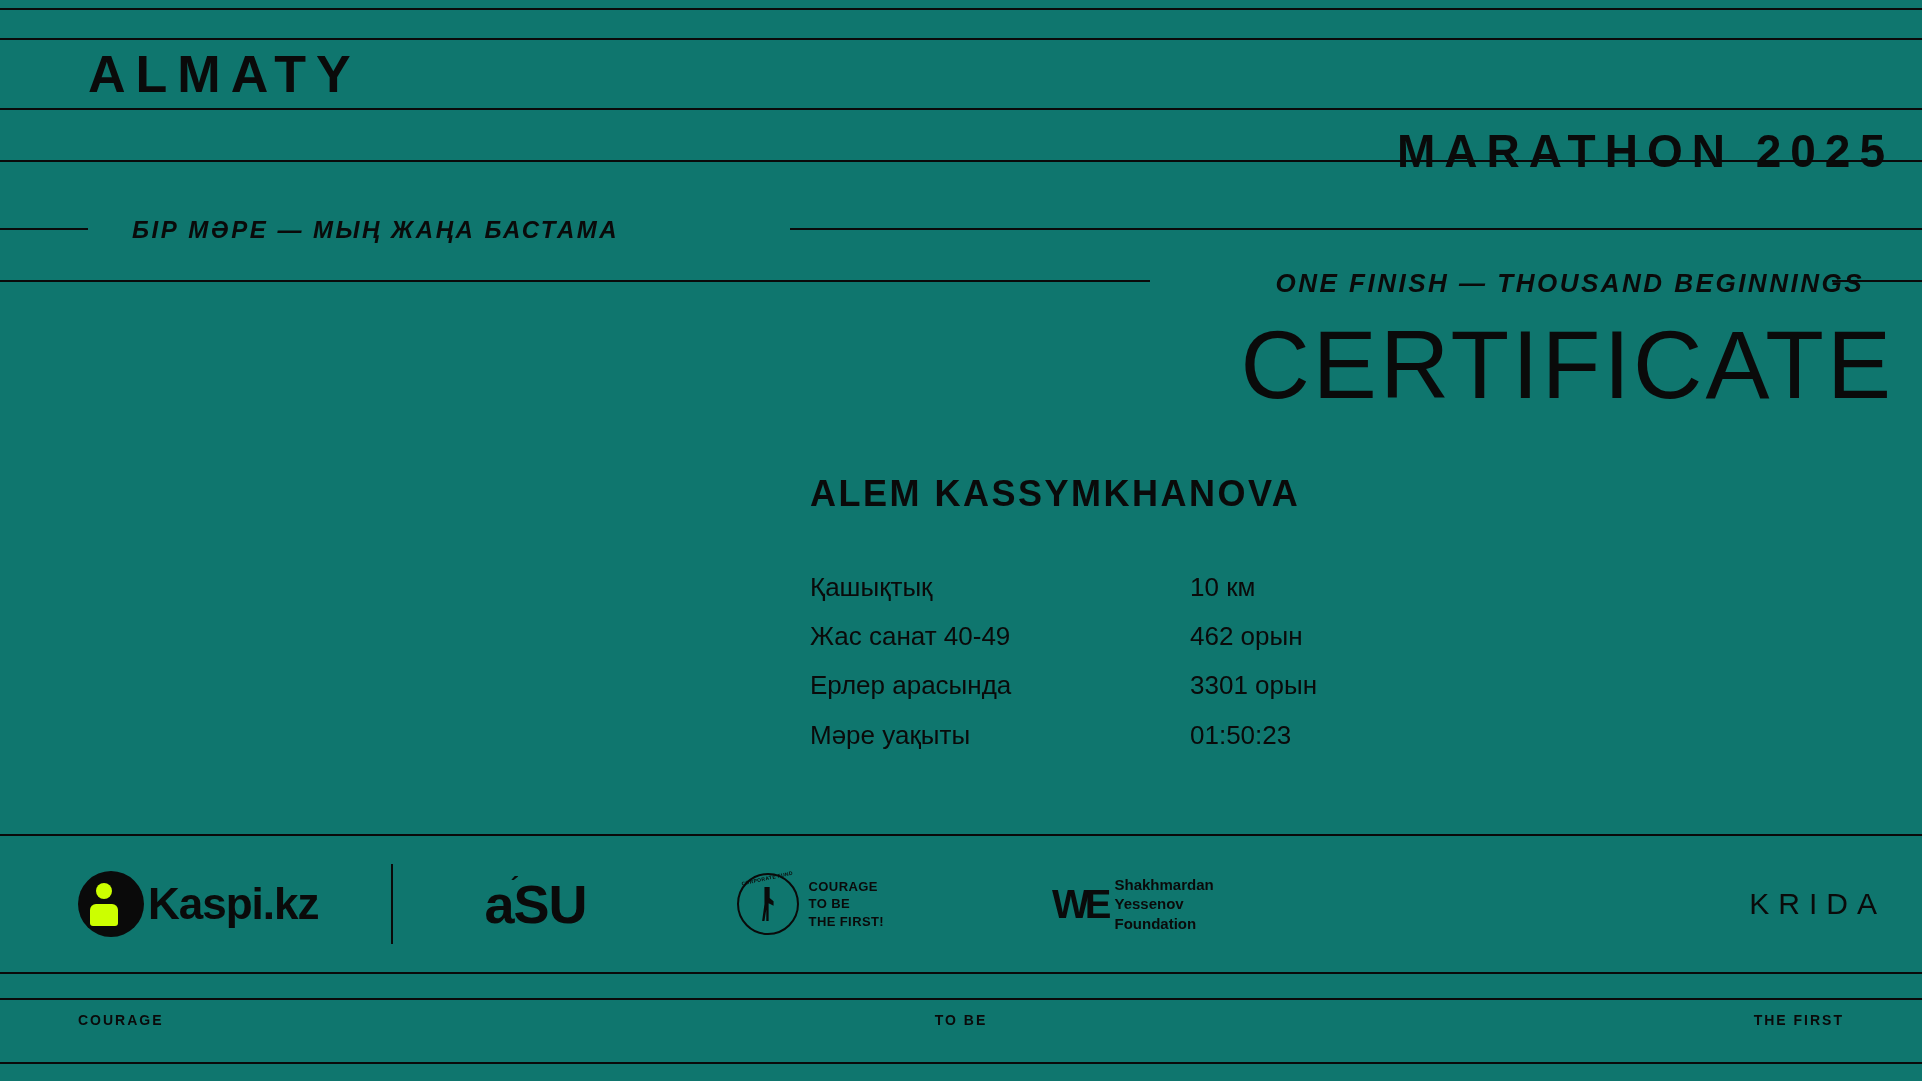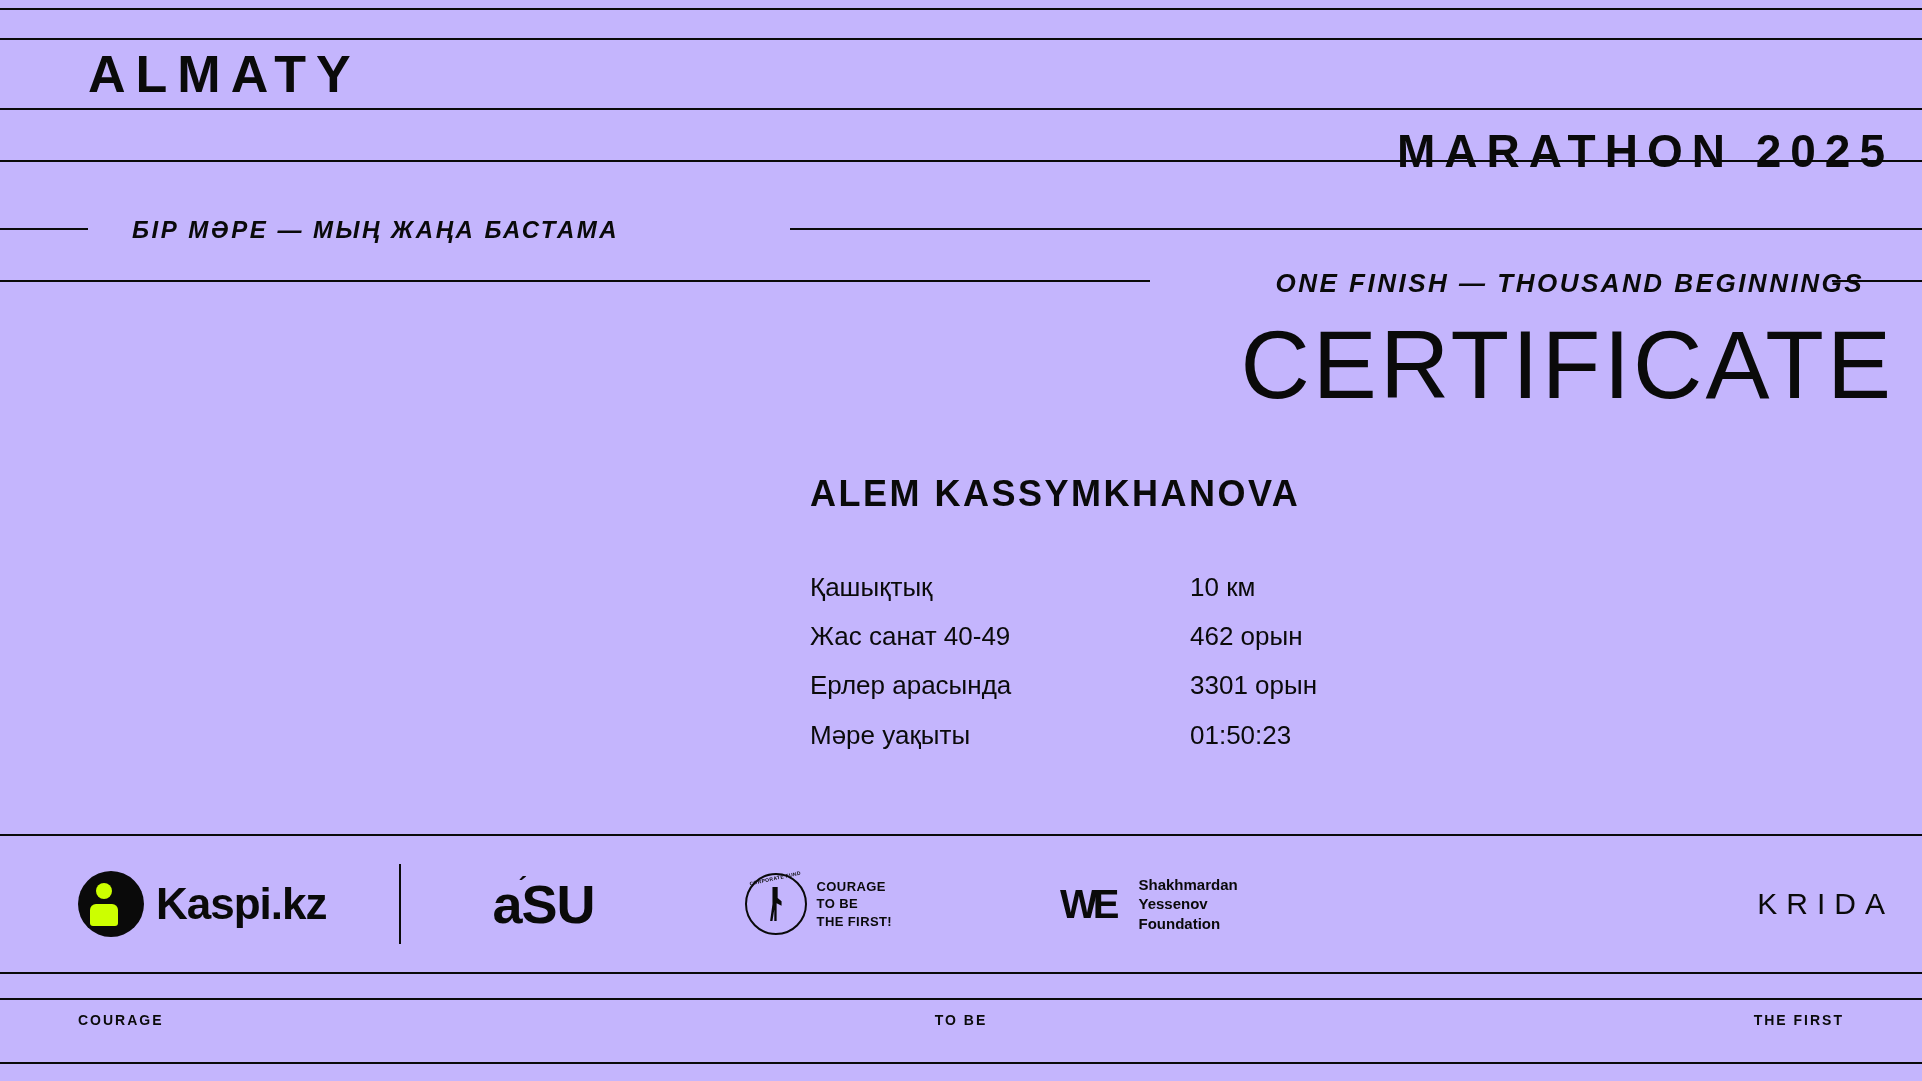--- a/index.html
+++ b/index.html
@@ -11,21 +11,21 @@
     width: 1922px;
     height: 1081px;
     overflow: hidden;
     font-family: "Liberation Sans", sans-serif;
     color: #0a0a0a;
     position: relative;
   }
   .certificate {
     position: absolute;
     inset: 0;
-    background: #c4b5fd;
+    background: #0f766e;
   }
 
   
   .hline {
     position: absolute;
     left: 0;
     width: 100%;
     height: 2px;
     background: #0a0a0a;
   }
@@ -138,21 +138,21 @@
     width: 100%;
     height: 132px;
     display: flex;
     align-items: center;
   }
   .sponsor {
     display: flex;
     align-items: center;
     justify-content: center;
   }
-  .sp-kaspi { margin-left: 78px; display: flex; align-items: center; gap: 12px; text-align: right; }
+  .sp-kaspi { margin-left: 78px; display: flex; align-items: center; gap: 4px; text-align: right; }
   .kaspi-mark {
     width: 66px; height: 66px;
     border-radius: 50%;
     background: #0a0a0a;
     position: relative;
     flex: none;
   }
   .kaspi-mark::before {
     content: "";
     position: absolute;
@@ -232,36 +232,36 @@
   .courage-lines {
     font-size: 13px;
     font-weight: 700;
     line-height: 1.35;
     letter-spacing: 0.4px;
   }
   .sp-shakhmardan {
     margin-left: 168px;
     display: flex;
     align-items: center;
-    gap: 24px;
+    gap: 8px;
   }
   .sye-mark {
     font-size: 40px;
     font-weight: 700;
     letter-spacing: -5px;
     line-height: 1;
   }
   .sye-text {
     font-size: 15px;
     font-weight: 700;
     line-height: 1.3;
   }
   .sp-krida {
     margin-left: auto;
-    margin-right: 28px;
+    margin-right: 36px;
     font-size: 30px;
     font-weight: 400;
     letter-spacing: 9px;
     line-height: 1;
   }
 
   
   .footer {
     position: absolute;
     left: 0;

